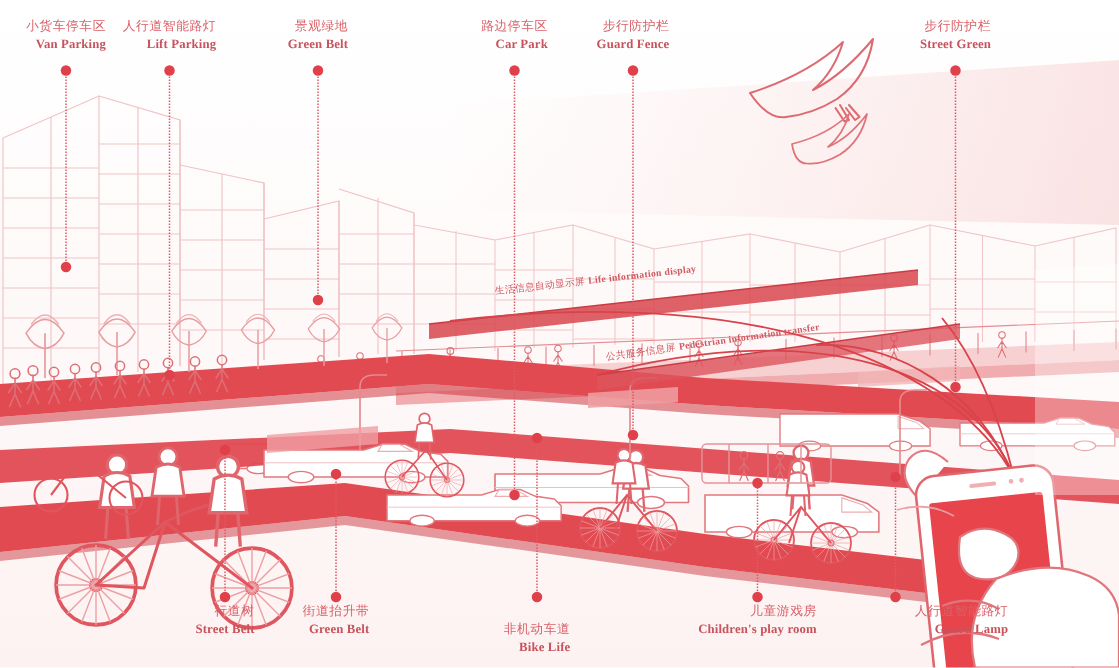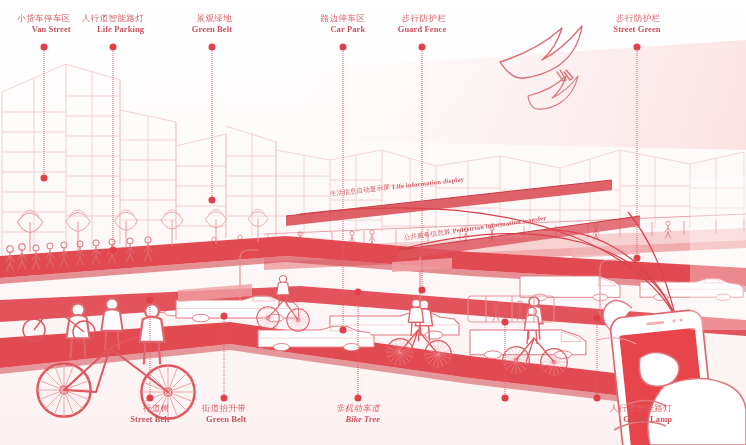--- a/index.html
+++ b/index.html
@@ -319,25 +319,25 @@
     <span class="dot" style="left:44px; top:178px;"></span>
     <span class="dot" style="left:113px;top:250px;"></span>
     <span class="dot" style="left:212px;top:200px;"></span>
     <span class="dot" style="left:343px;top:330px;"></span>
     <span class="dot" style="left:422px;top:290px;"></span>
     <span class="dot" style="left:637px;top:258px;"></span>
   </div>
 
   <div class="label anchor-center" style="left:44px;top:14px;">
     <span class="cn">小货车停车区</span>
-    <span class="en">Van Street</span>
+    <span class="en">Van Parking</span>
   </div>
   <div class="label anchor-center" style="left:113px;top:14px;">
     <span class="cn">人行道智能路灯</span>
-    <span class="en">Life Parking</span>
+    <span class="en">Lift Parking</span>
   </div>
   <div class="label anchor-center" style="left:212px;top:14px;">
     <span class="cn">景观绿地</span>
     <span class="en">Green Belt</span>
   </div>
   <div class="label anchor-center" style="left:343px;top:14px;">
     <span class="cn">路边停车区</span>
     <span class="en">Car Park</span>
   </div>
   <div class="label anchor-center" style="left:422px;top:14px;">
@@ -370,23 +370,27 @@
   </div>
 
   <div class="label anchor-center" style="left:150px;top:404px;">
     <span class="cn">行道树</span>
     <span class="en">Street Belt</span>
   </div>
   <div class="label anchor-center" style="left:224px;top:404px;">
     <span class="cn">街道抬升带</span>
     <span class="en">Green Belt</span>
   </div>
-  <div class="label anchor-center" style="left:358px;top:404px;font-style:italic;">
+  <div class="label anchor-center" style="left:358px;top:416px;">
     <span class="cn">非机动车道</span>
-    <span class="en">Bike Tree</span>
+    <span class="en">Bike Life</span>
+  </div>
+  <div class="label anchor-center" style="left:505px;top:404px;">
+    <span class="cn">儿童游戏房</span>
+    <span class="en">Children's play room</span>
   </div>
   <div class="label anchor-center" style="left:597px;top:404px;margin-left:44px;">
     <span class="cn">人行道智能路灯</span>
     <span class="en">Guard Lamp</span>
   </div>
 
   <div class="diag" style="left:330px;top:190px;transform:rotate(-6.3deg);transform-origin:left center;">
     <span>生活信息自动显示屏</span>
     <span class="en">Life information display</span>
   </div>

